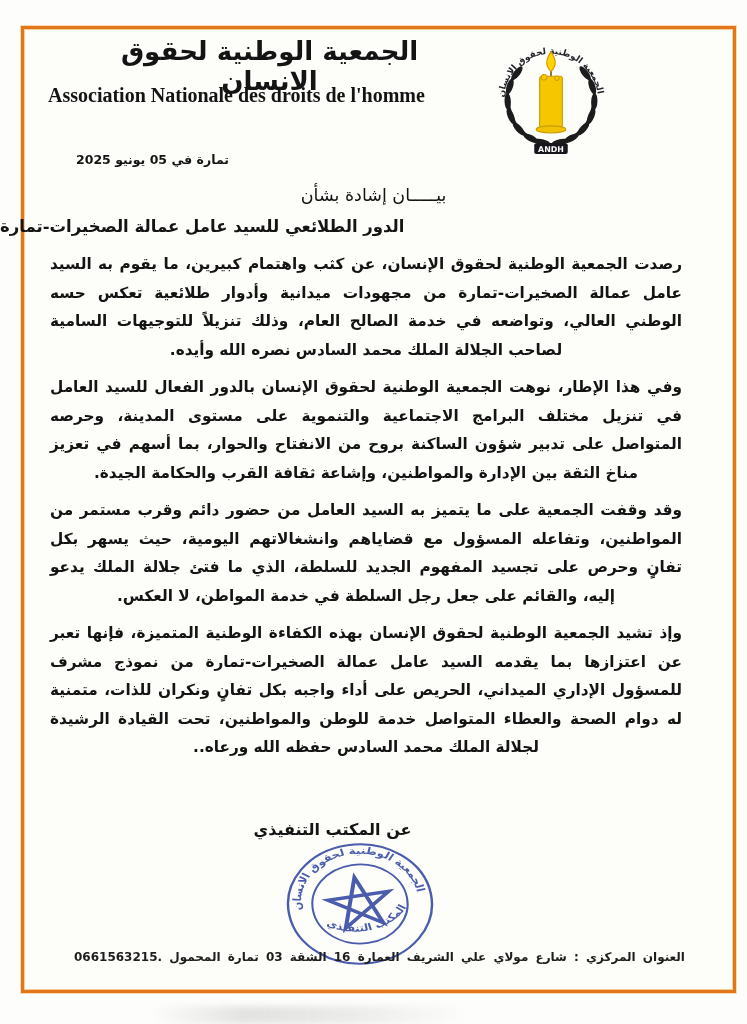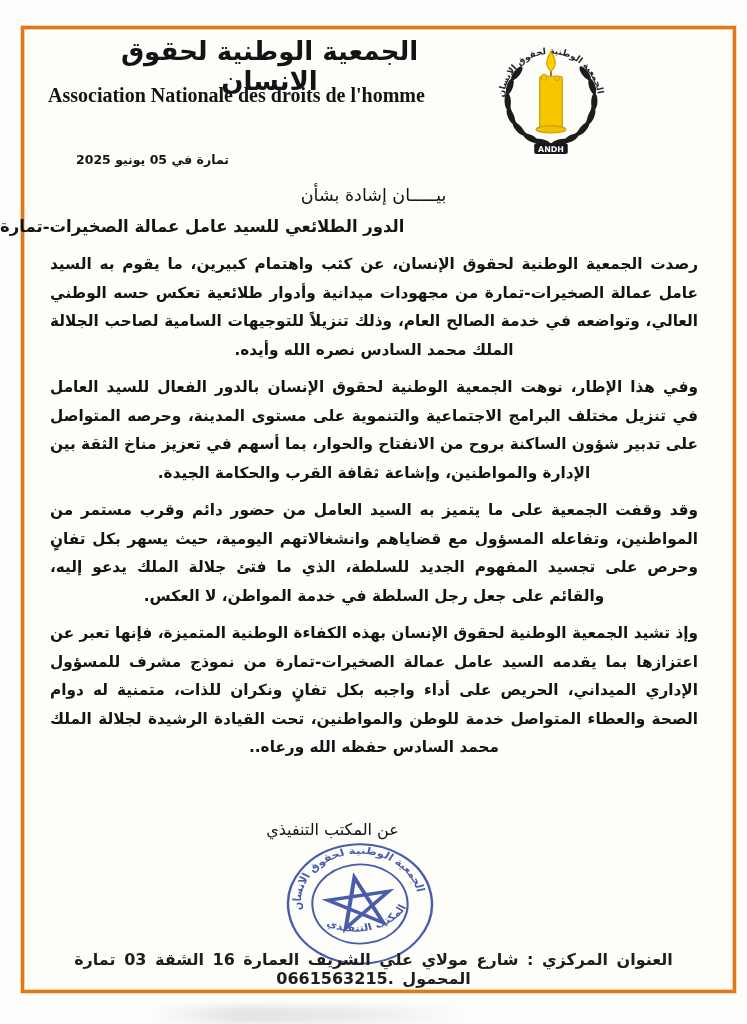--- a/index.html
+++ b/index.html
@@ -49,36 +49,36 @@
     direction:rtl;text-align:left;
     font-size:16.5px;font-weight:bold;
   }
   
   .body-text{
     position:absolute;top:250px;left:50px;width:648px;
     direction:rtl;
     font-size:15.3px;font-weight:bold;line-height:28.5px;
   }
   .body-text p{
-    margin:0 0 9px 0;
+    margin:0 16px 9px 0;
     text-align:justify;
     text-align-last:center;
   }
   
   .sig{
     position:absolute;top:820px;left:50px;width:565px;
     direction:rtl;text-align:center;
-    font-size:16px;font-weight:normal;
+    font-size:16px;font-weight:bold;
   }
   .stamp{position:absolute;top:841px;left:284px;width:152px;height:126px;opacity:.92;}
   
   .footer-address{
-    position:absolute;top:950px;left:40px;width:667px;
+    position:absolute;top:950px;left:46px;width:667px;
     direction:rtl;text-align:center;
-    font-size:16px;font-weight:bold;color:#1e1e1e;
+    font-size:12px;font-weight:bold;color:#1e1e1e;
     word-spacing:3px;
   }
 </style>
 </head>
 <body>
 
 <div class="frame"></div>
 
 <div class="org-ar">الجمعية الوطنية لحقوق الانسان</div>
 <div class="org-fr">Association Nationale des droits de l'homme</div>

